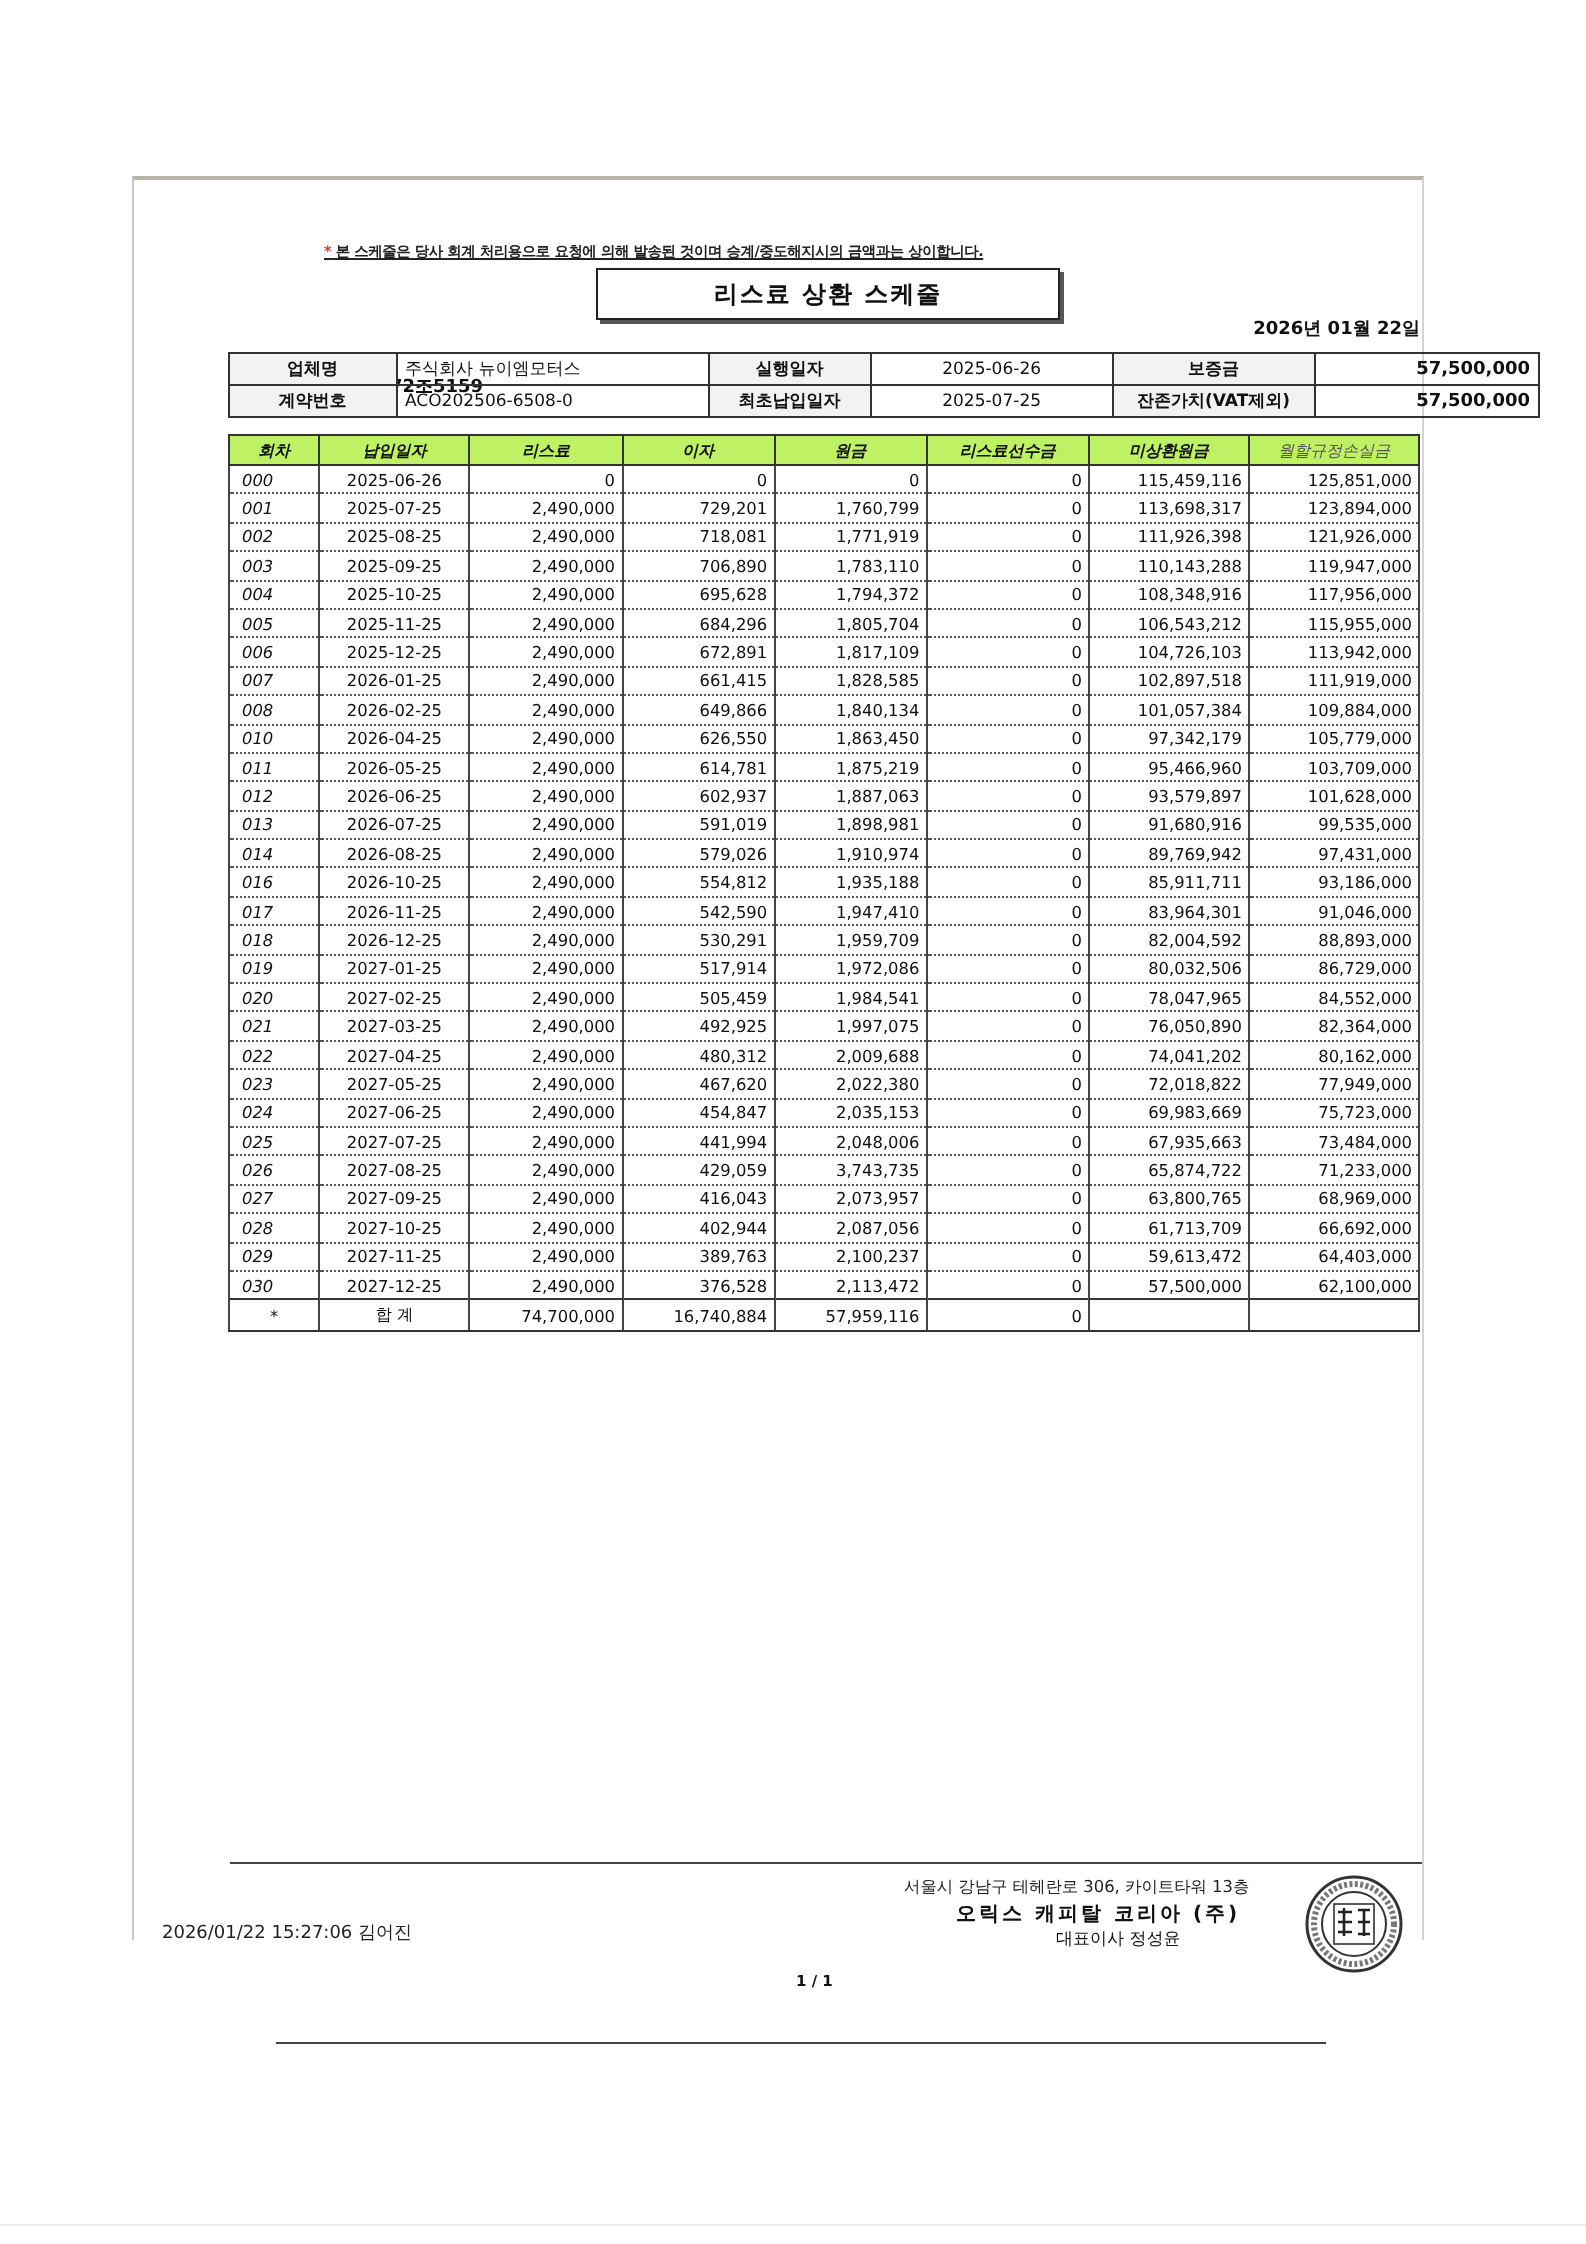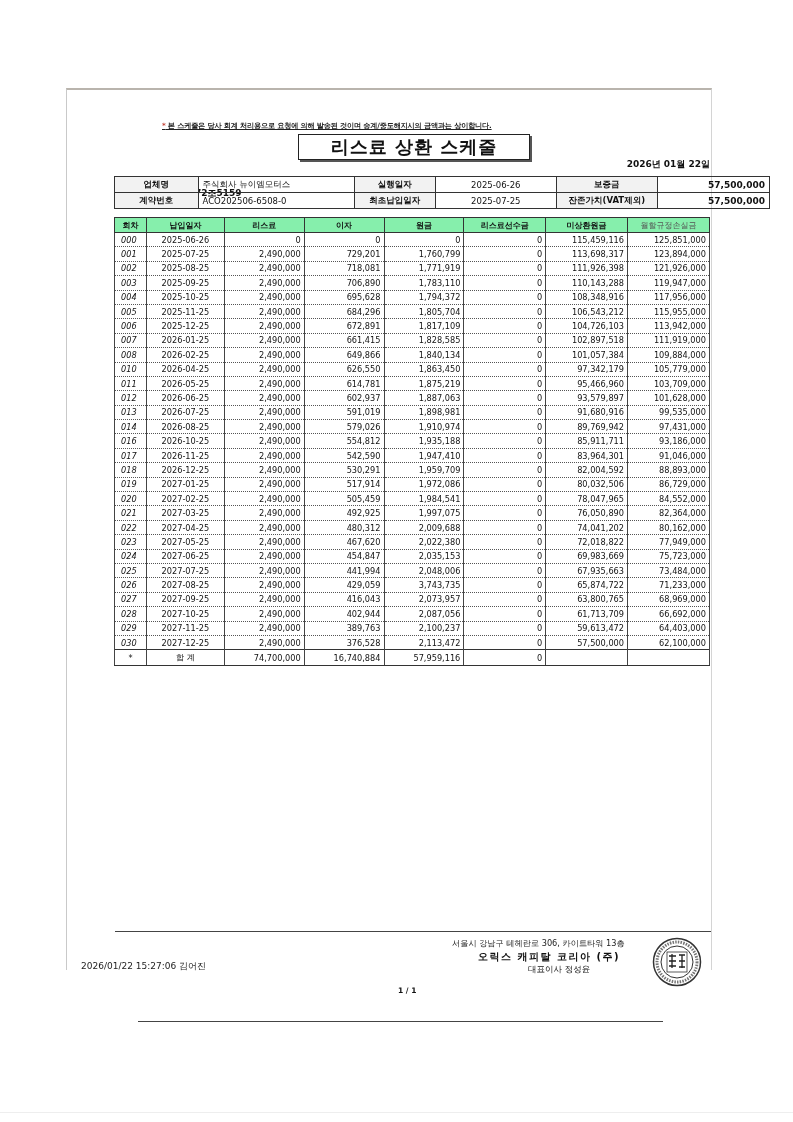--- a/index.html
+++ b/index.html
@@ -12,21 +12,21 @@
     border-top:2px solid #b9b4ad; border-left:1px solid #c9c9c9; border-right:1px solid #d4d4d4;
   }
   .notice {
     position:absolute; left:116px; top:121px; font-size:7.2px; font-weight:bold;
     color:#222; text-decoration:underline; letter-spacing:-0.2px;margin-left:46px;
   }
   .notice .star { color:#c0392b; }
   .title-box {
     position:absolute; left:298px; top:134px; width:230px; height:24px;
     border:1.5px solid #222; box-shadow:2px 2px 0 #555;
-    font-size:18px; font-weight:bold; text-align:center; line-height:24px; letter-spacing:1px;
+    font-size:12px; font-weight:bold; text-align:center; line-height:24px; letter-spacing:1px;
   }
   .vehicle {
     position:absolute; left:132px; top:160px; font-size:9px; font-weight:bold;margin-top:27px;
   }
   .vehicle .val { margin-left:14px; font-weight:bold; }
   .doc-date {
     position:absolute; right:83px; top:158px; font-size:9px; font-weight:bold;
   }
   table { border-collapse:collapse; }
   .info-table {
@@ -36,22 +36,22 @@
     border:1px solid #333; height:15px; padding:0 4px; white-space:nowrap;
   }
   .info-table td.lbl { background:#f2f2f2; text-align:center; font-weight:bold; }
   .info-table td.c { text-align:center; }
   .info-table td.r { text-align:right; font-weight:bold; font-size:9px; }
   .sched-table {
     position:absolute; left:114px; top:217px; width:596px; font-size:8.2px;
     border:1.2px solid #333;
   }
   .sched-table th {
-    border:1px solid #333; background:#86efac; font-weight:bold; font-size:8px; height:14px;
-    padding:0 2px; white-space:nowrap;
+    border:1px solid #333; background:#bef264; font-weight:bold; font-size:8px; height:14px;
+    padding:0 14px; white-space:nowrap;font-style:italic;
   }
   .sched-table th.soft { color:#555; font-weight:normal; }
   .sched-table td {
     border-left:1px solid #444; border-right:1px solid #444;
     border-bottom:1px dotted #555; height:13.4px; padding:0 3px; white-space:nowrap;
   }
   .sched-table td.c { text-align:center; }
   .sched-table td.r { text-align:right; }
   .sched-table td.l { text-align:left; padding-left:6px;font-style:italic; }
   .sched-table tr.total td { border-top:1px solid #333; border-bottom:1px solid #333; height:15px; }

